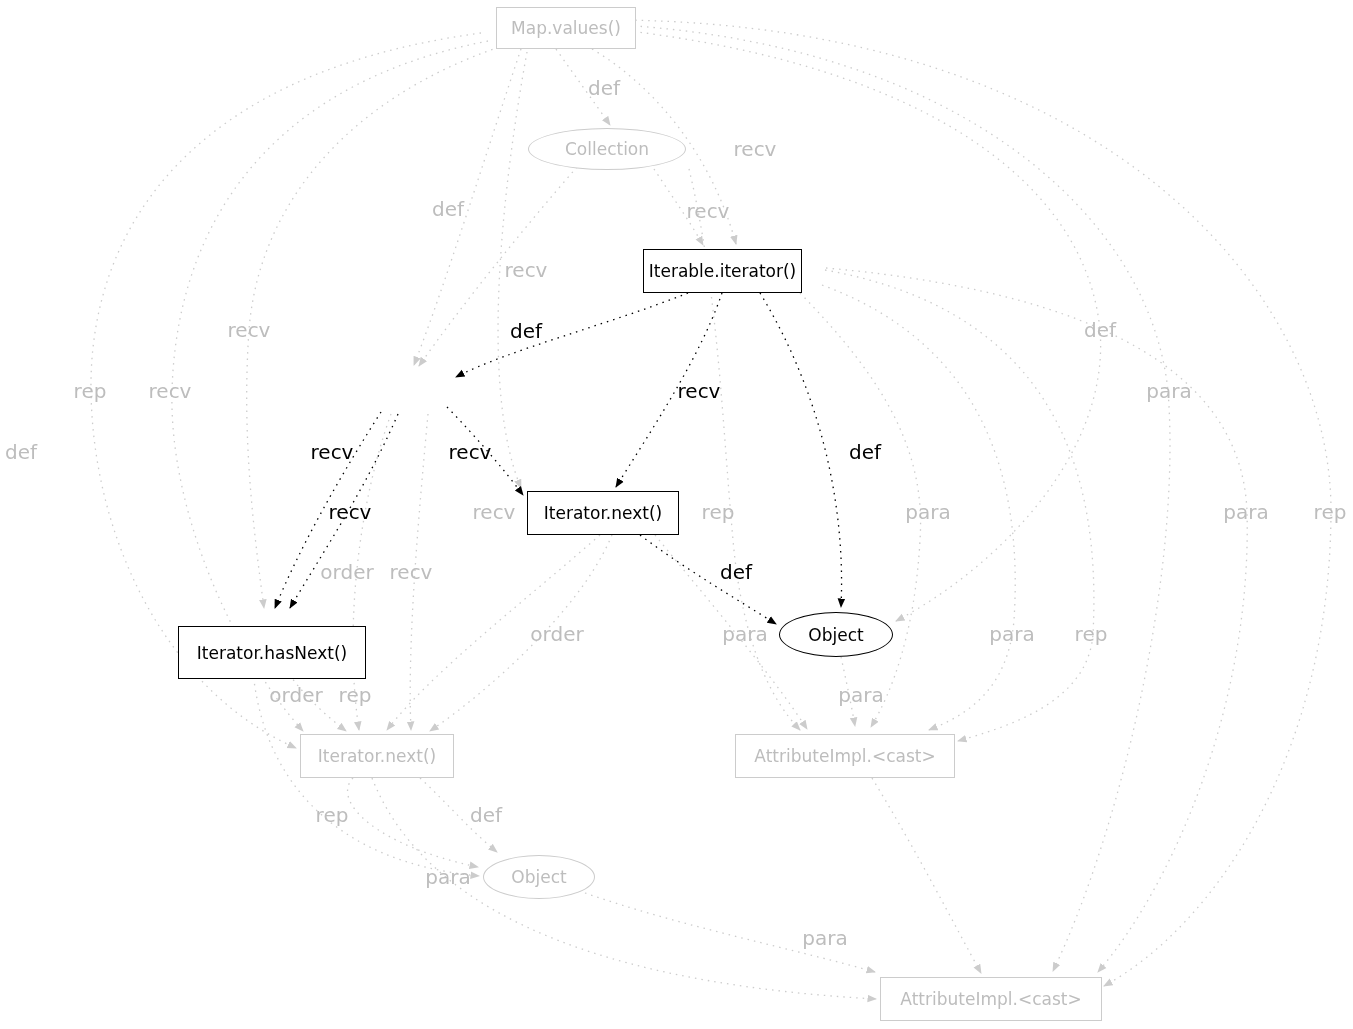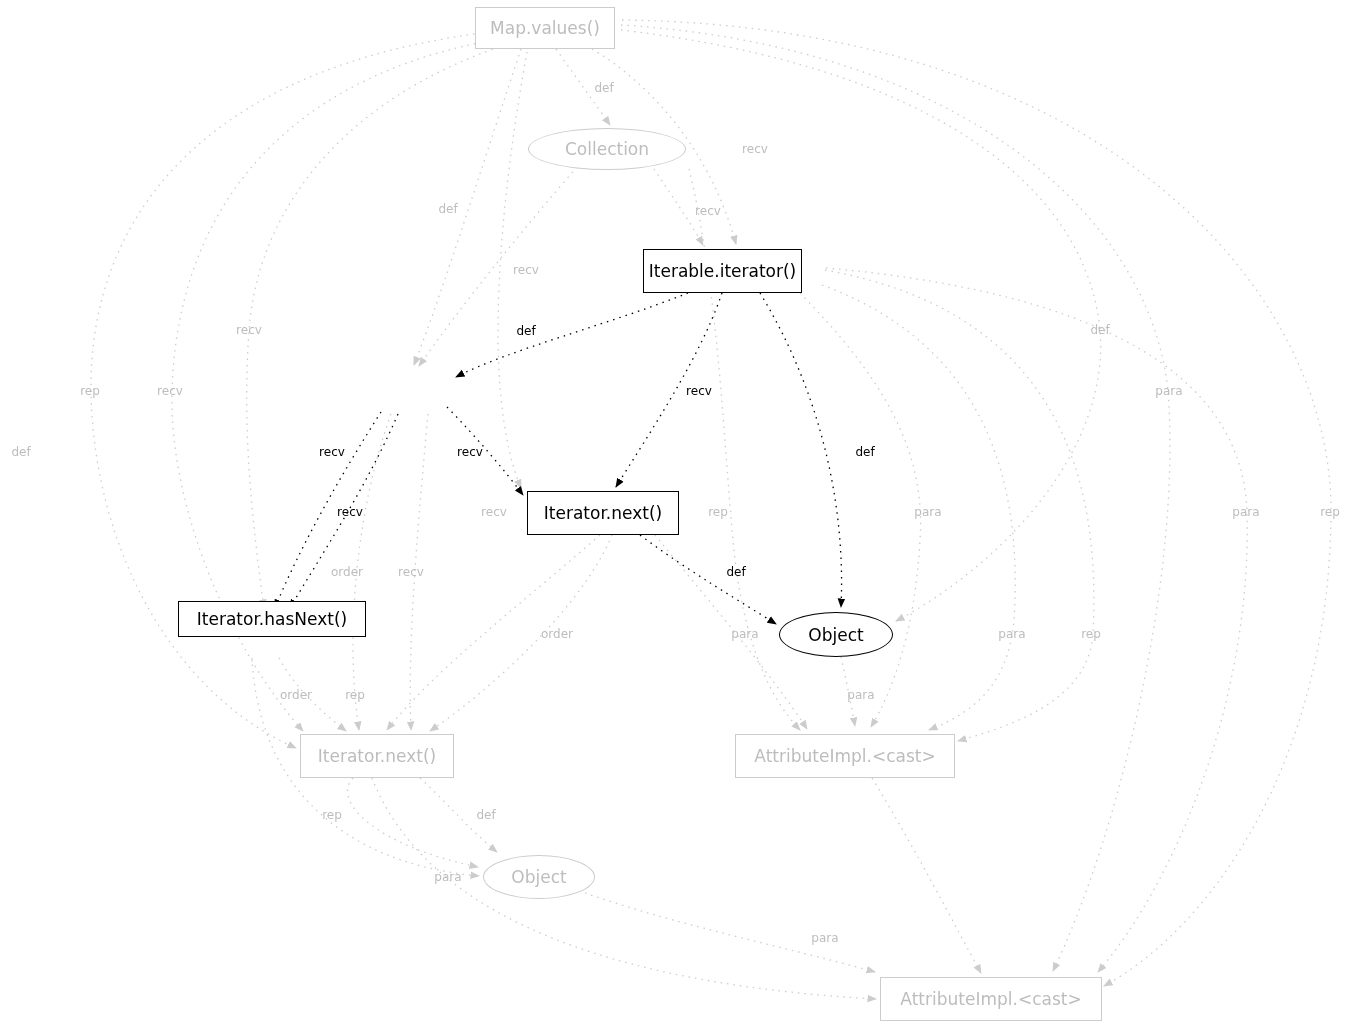--- a/index.html
+++ b/index.html
@@ -8,21 +8,21 @@
   .canvas{position:relative;width:1353px;height:1029px;background:#fff;overflow:hidden}
   .edges{position:absolute;left:0;top:0;width:1353px;height:1029px}
   .eb{fill:none;stroke:#000000;stroke-width:1.3;stroke-dasharray:1.5 5}
   .eg{fill:none;stroke:#cccccc;stroke-width:1.3;stroke-dasharray:1.5 5}
   .node{position:absolute;display:flex;align-items:center;justify-content:center;
         background:#fff;font-size:17px;white-space:nowrap;z-index:2}
   .rect{border:1px solid}
   .ellipse{border:1px solid;border-radius:50%}
   .node.active{border-color:#000;color:#000}
   .node.faded{border-color:#cccccc;color:#bdbdbd}
-  .el{position:absolute;transform:translate(-50%,-50%);font-size:12px;z-index:3;white-space:nowrap}
+  .el{position:absolute;transform:translate(-50%,-50%);font-size:20px;z-index:3;white-space:nowrap}
   .el.a{color:#000}
   .el.f{color:#bdbdbd}
 </style>
 </head>
 <body>
 
 <div class="canvas">
 
   <svg class="edges" xmlns="http://www.w3.org/2000/svg">
     <defs>
@@ -67,25 +67,25 @@
 
     <path class="eb" marker-end="url(#mb)" d="M688,293 C610,324 508,350 456,377"></path>
     <path class="eb" marker-end="url(#mb)" d="M722,293 C700,358 650,432 616,487"></path>
     <path class="eb" marker-end="url(#mb)" d="M760,293 C818,388 846,500 841,607"></path>
     <path class="eb" marker-end="url(#mb)" d="M447,407 C477,438 502,467 523,495"></path>
     <path class="eb" marker-end="url(#mb)" d="M381,412 C344,470 301,544 275,608"></path>
     <path class="eb" marker-end="url(#mb)" d="M398,414 C366,488 323,552 290,608"></path>
     <path class="eb" marker-end="url(#mb)" d="M640,535 C688,571 740,601 776,624"></path>
   </svg>
 
-  <div class="node rect faded" style="left:475px;top:7px;width:140px;height:42px">Map.values()</div>
+  <div class="node rect faded" style="left:496px;top:7px;width:140px;height:42px">Map.values()</div>
   <div class="node ellipse faded" style="left:528px;top:128px;width:158px;height:42px">Collection</div>
   <div class="node rect active" style="left:643px;top:249px;width:159px;height:44px">Iterable.iterator()</div>
   <div class="node rect active" style="left:527px;top:491px;width:152px;height:44px">Iterator.next()</div>
-  <div class="node rect active" style="left:178px;top:601px;width:188px;height:36px">Iterator.hasNext()</div>
+  <div class="node rect active" style="left:178px;top:626px;width:188px;height:53px">Iterator.hasNext()</div>
   <div class="node ellipse active" style="left:779px;top:612px;width:114px;height:45px">Object</div>
   <div class="node rect faded" style="left:300px;top:734px;width:154px;height:44px">Iterator.next()</div>
   <div class="node rect faded" style="left:735px;top:734px;width:220px;height:44px">AttributeImpl.&lt;cast&gt;</div>
   <div class="node ellipse faded" style="left:483px;top:855px;width:112px;height:44px">Object</div>
   <div class="node rect faded" style="left:880px;top:977px;width:222px;height:44px">AttributeImpl.&lt;cast&gt;</div>
 
   <span class="el f" style="left:604px;top:88px">def</span>
   <span class="el f" style="left:755px;top:149px">recv</span>
   <span class="el f" style="left:448px;top:209px">def</span>
   <span class="el f" style="left:708px;top:211px">recv</span>

